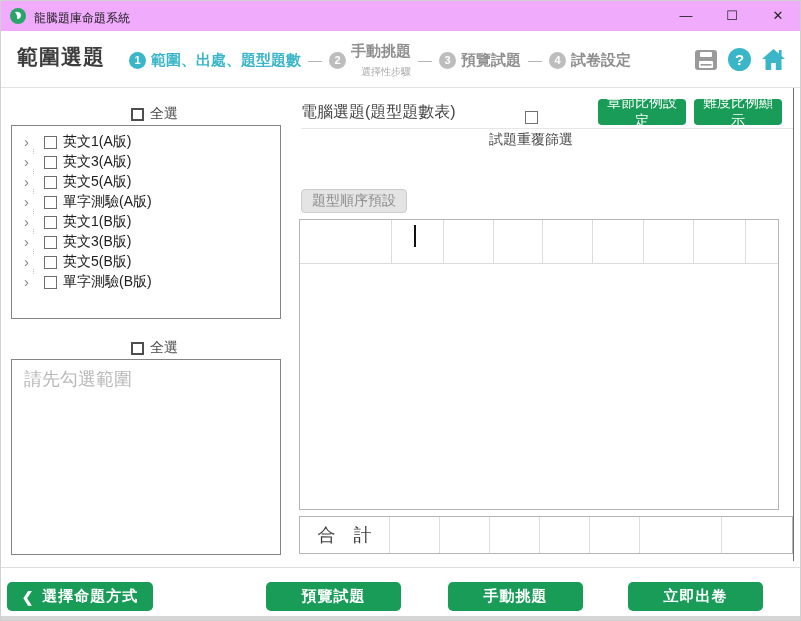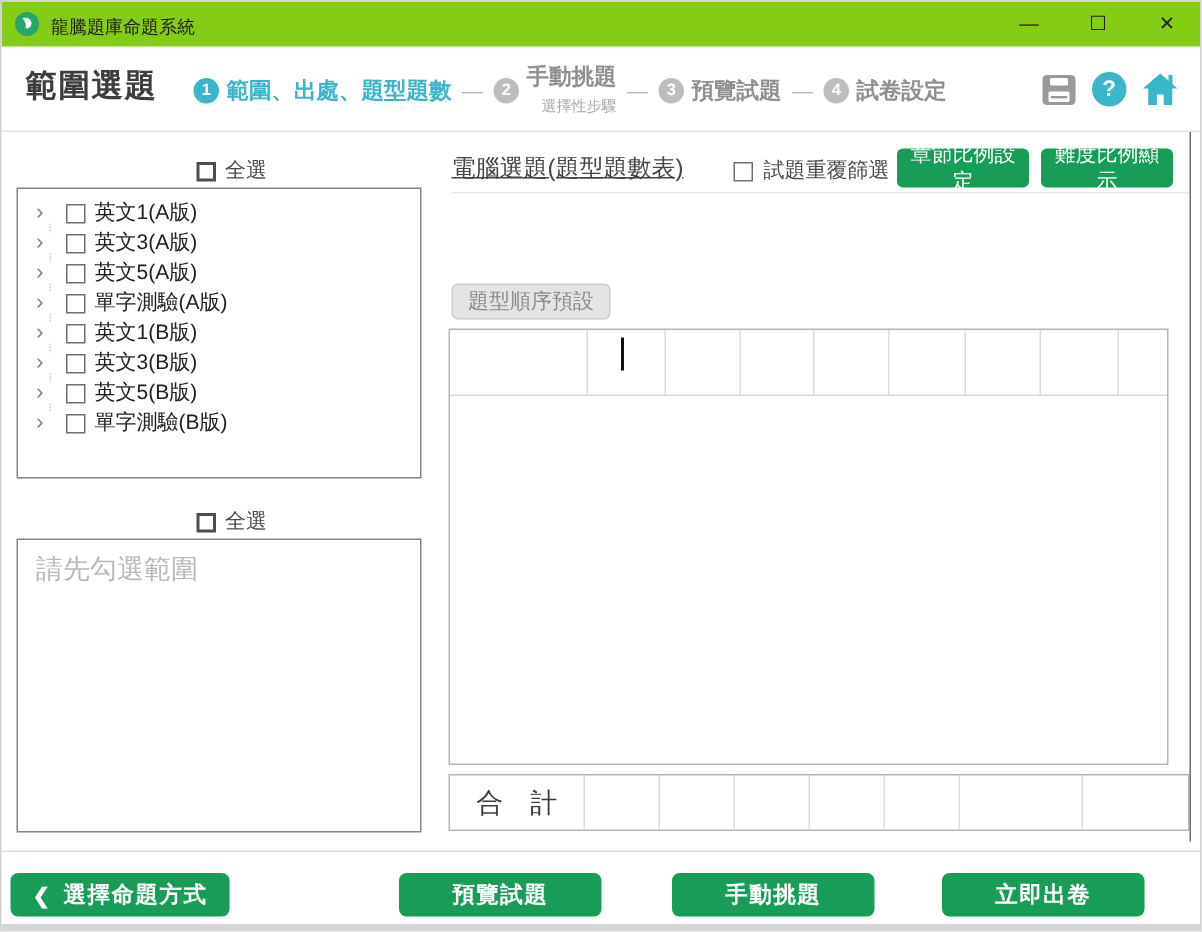--- a/index.html
+++ b/index.html
@@ -3,21 +3,21 @@
 <meta charset="utf-8">
 <style>
   * { margin:0; padding:0; box-sizing:border-box; }
   html,body { background:#e9e9e9; }
   body { font-family:"Liberation Sans", sans-serif; }
   .app {
     position:relative; width:801px; height:621px; background:#ffffff;
     overflow:hidden; border:1px solid #d0d0d0;
   }
   
-  .titlebar { position:absolute; left:0; top:0; width:801px; height:30px; background:#84cc16; }
+  .titlebar { position:absolute; left:0; top:0; width:801px; height:30px; background:#f0abfc; }
   .app-logo { position:absolute; left:9px; top:7px; width:16px; height:16px; }
   .app-title { position:absolute; left:33px; top:9px; font-size:12px; color:#1a1a1a; }
   .win-btn { position:absolute; top:0; width:34px; height:30px; text-align:center;
     line-height:30px; font-size:13px; color:#222; cursor:default; }
   .win-min { left:668px; } .win-max { left:714px; } .win-close { left:760px; }
   
   .header-sep { position:absolute; left:0; top:86px; width:801px; height:1px; background:#e3e3e3; }
   .page-title { position:absolute; left:16px; top:42px; font-size:21px; font-weight:700;
     color:#3d3d3d; letter-spacing:1px; }
   .steps { position:absolute; left:128px; top:38px; height:42px; display:flex; align-items:center; }
@@ -45,23 +45,23 @@
   .tree-guide { position:absolute; left:21px; top:12px; height:150px; width:1px;
     border-left:1px dotted #c4c4c4; }
   .tree-row { position:relative; height:20px; display:flex; align-items:center; padding-left:12px; }
   .tree-chev { width:14px; font-size:15px; color:#848484; line-height:14px; background:#fff;
     flex:0 0 auto; }
   .tree-row .cb { margin:0 6px 0 6px; border-width:1px; border-color:#6e6e6e; }
   .tree-label { font-size:14px; color:#202020; white-space:nowrap; }
   .source-box { top:358px; height:196px; }
   .placeholder { position:absolute; left:12px; top:7px; font-size:18px; color:#b8b8b8; }
   
-  .rc-title { position:absolute; left:300px; top:101px; font-size:16px; color:#454545;text-decoration:underline; }
-  .dup-filter { position:absolute; left:488px; top:104px; display:flex; align-items:center; gap:7px;
-    font-size:14px; color:#4a4a4a; }
+  .rc-title { position:absolute; left:300px; top:101px; font-size:16px; color:#454545; }
+  .dup-filter { position:absolute; left:488px; top:110px; display:flex; align-items:center; gap:7px;
+    font-size:14px; color:#4a4a4a;flex-direction:column; }
   .btn-green-sm { position:absolute; top:98px; height:26px; background:#189c58; color:#fff;
     font-size:14px; border:none; border-radius:4px; padding:0 8px; font-family:inherit;
     display:flex; align-items:center; justify-content:center; }
   .btn-chapter { left:597px; width:88px; }
   .btn-difficulty { left:693px; width:88px; }
   .rc-sep { position:absolute; left:300px; top:127px; width:492px; height:1px; background:#e6e6e6; }
   .btn-preset { position:absolute; left:300px; top:188px; height:24px; padding:0 10px;
     background:#e4e4e4; border:1px solid #cccccc; border-radius:4px; color:#8b8b8b;
     font-size:14px; font-family:inherit; }
   .qtable { position:absolute; left:298px; top:218px; width:480px; height:291px;

